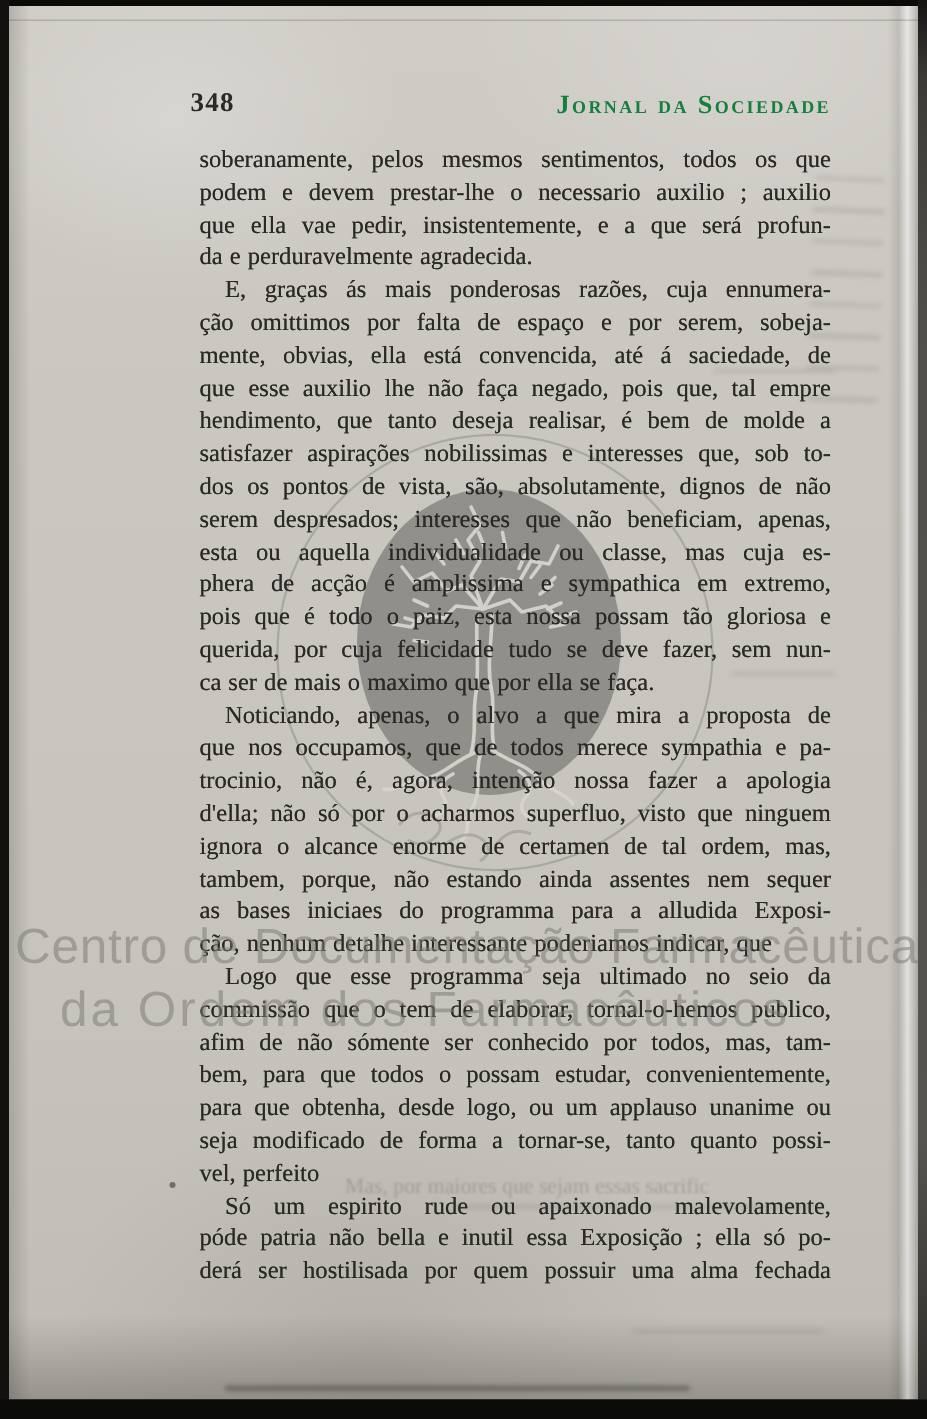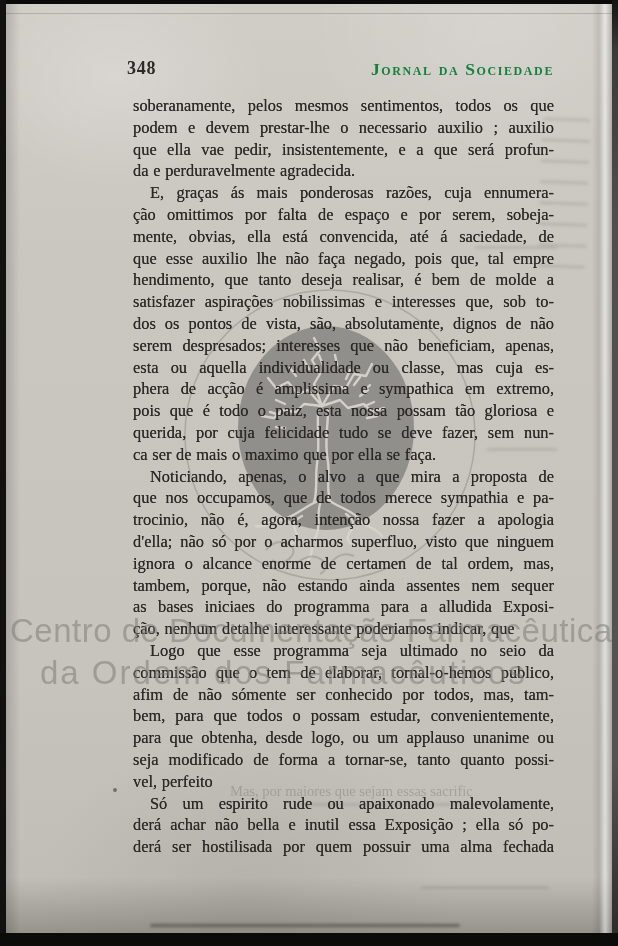--- a/index.html
+++ b/index.html
@@ -147,21 +147,21 @@
         <div class="line">Logo que esse programma seja ultimado no seio da</div>
         <div class="line">commissão que o tem de elaborar, tornal-o-hemos publico,</div>
         <div class="line">afim de não sómente ser conhecido por todos, mas, tam-</div>
         <div class="line">bem, para que todos o possam estudar, convenientemente,</div>
         <div class="line">para que obtenha, desde logo, ou um applauso unanime ou</div>
         <div class="line">seja modificado de forma a tornar-se, tanto quanto possi-</div>
         <div class="line">vel, perfeito</div>
       </div>
     <div class="para indent cont">
         <div class="line">Só um espirito rude ou apaixonado malevolamente,</div>
-        <div class="line">derá achar não bella e inutil essa Exposição ; ella só po-</div>
+        <div class="line">póde patria não bella e inutil essa Exposição ; ella só po-</div>
         <div class="line">derá ser hostilisada por quem possuir uma alma fechada</div>
       </div>
   </div>
 
   <div class="wm wm1">Centro de Documentação Farmacêutica</div>
   <div class="wm wm2">da Ordem dos Farmacêuticos</div>
 
   <div class="edge-top"></div>
   <div class="edge-left"></div>
   <div class="edge-right"></div>

